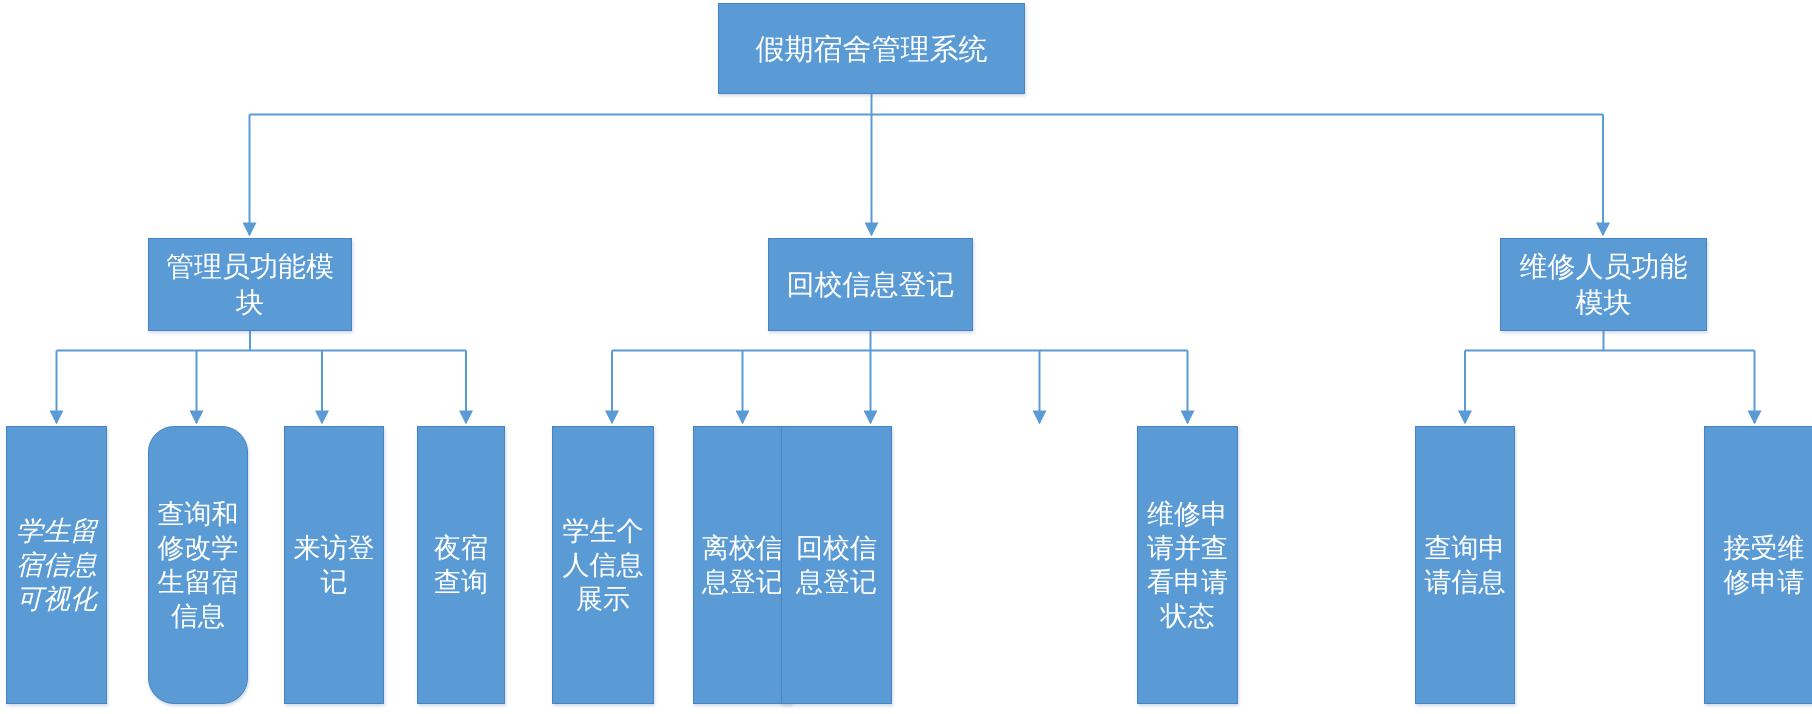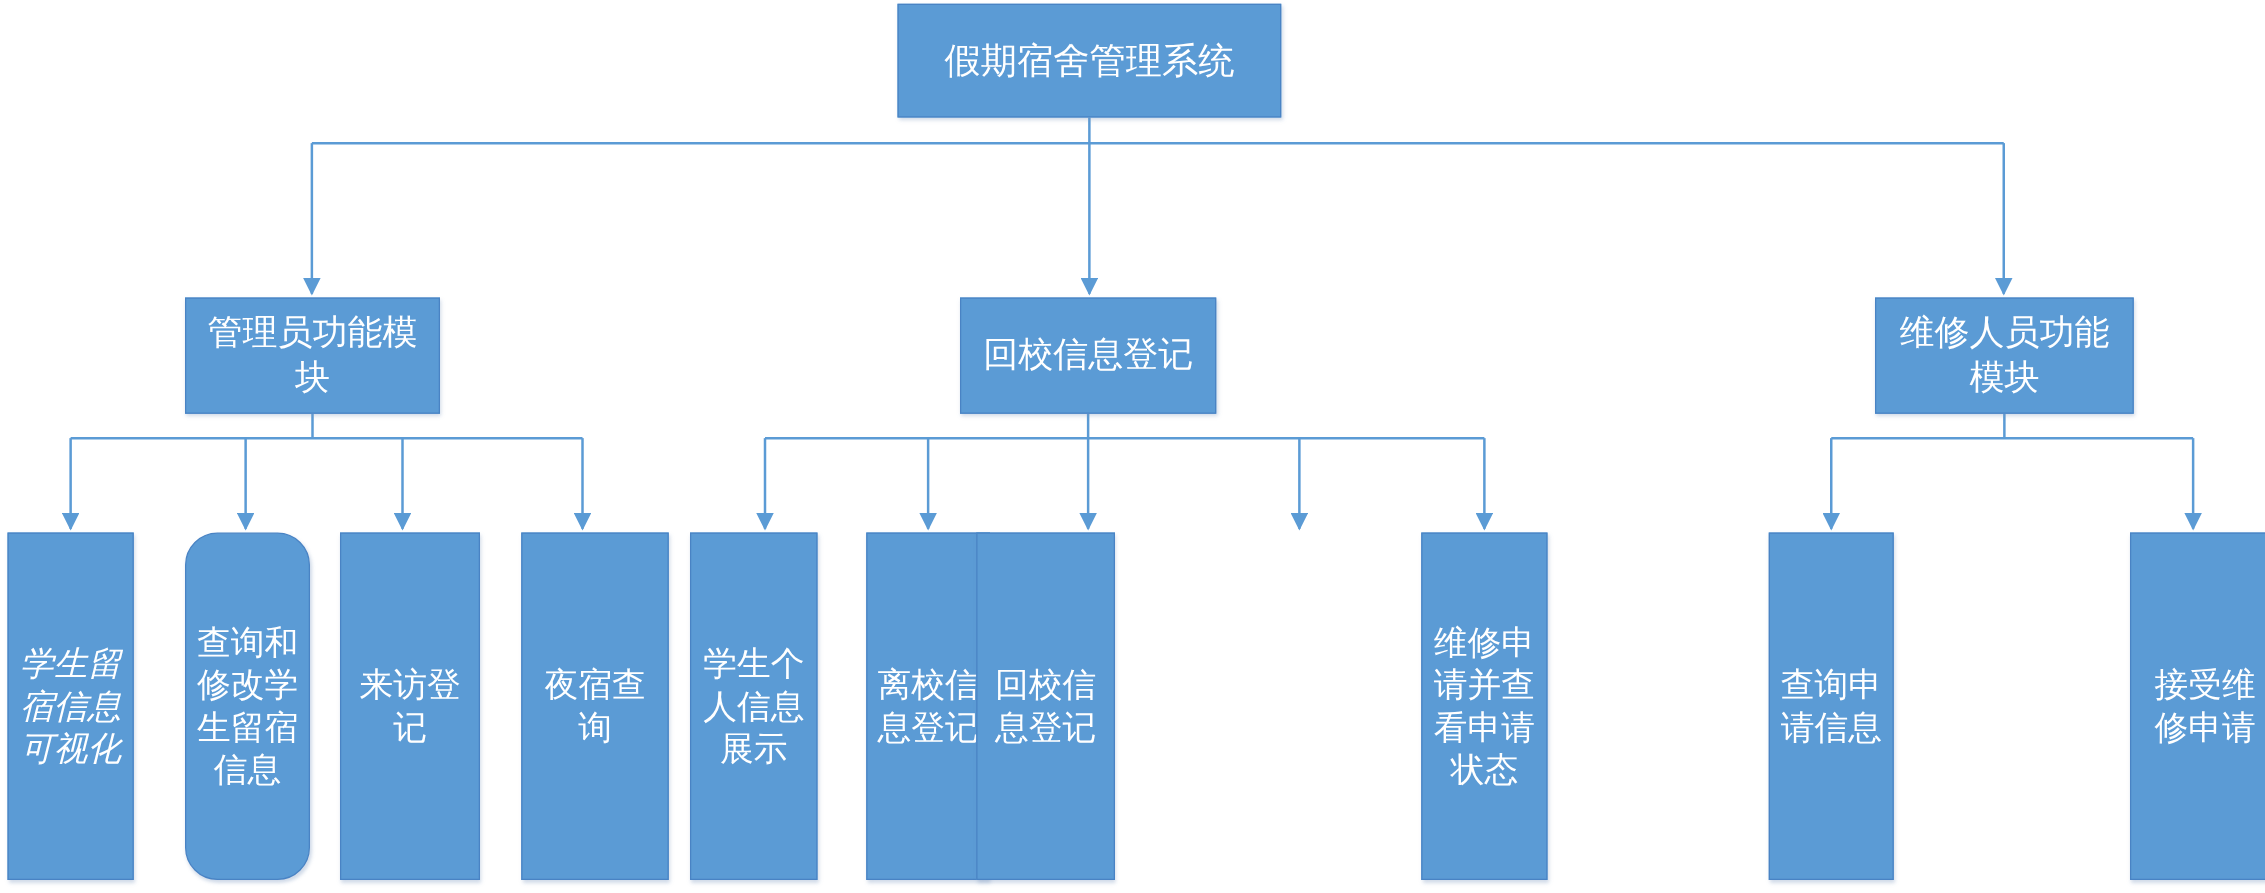--- a/index.html
+++ b/index.html
@@ -29,22 +29,22 @@
   }
   .node .lbl{display:block;word-break:break-all;}
   .root{left:718px;top:3px;width:307px;height:91px;font-size:29px;line-height:38px;padding:0 8px;}
   .l2{top:238px;height:93px;font-size:28px;line-height:36px;padding:0 8px;}
   .m0{left:148px;width:204px;}
   .m1{left:768px;width:205px;}
   .m2{left:1500px;width:207px;}
   .leaf{top:426px;height:278px;font-size:27px;line-height:34px;padding:0 6px;}
   .c0{left:6px;width:101px;font-style:italic;}
   .c1{left:148px;width:100px;border-radius:26px;}
-  .c2{left:272px;width:112px;}
-  .c3{left:417px;width:118px;}
+  .c2{left:284px;width:100px;}
+  .c3{left:417px;width:88px;}
   .c4{left:552px;width:102px;}
   .c5{left:693px;width:99px;}
   .c6{left:781px;width:111px;}
   .c7{left:990px;width:99px;}
   .c8{left:1137px;width:101px;}
   .c9{left:1415px;width:100px;}
   .c10{left:1704px;width:120px;}
 </style>
 </head>
 <body>

